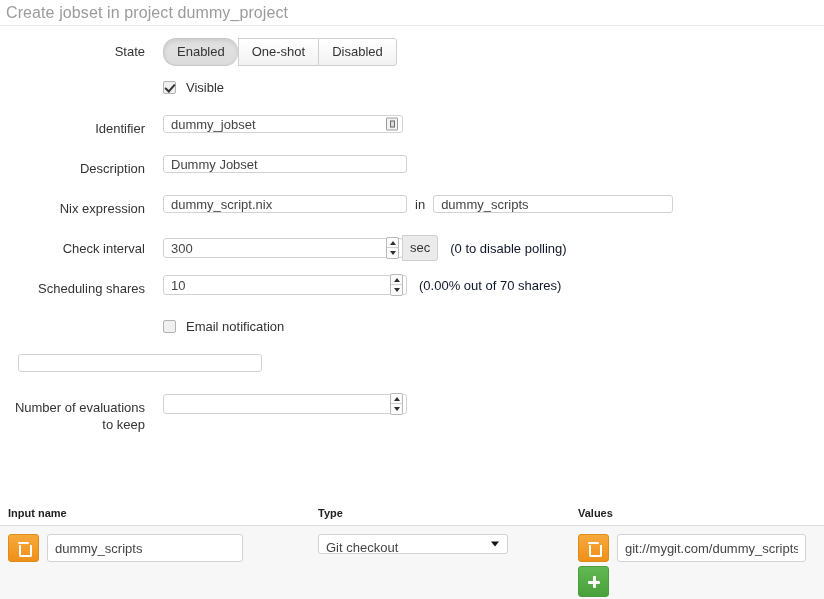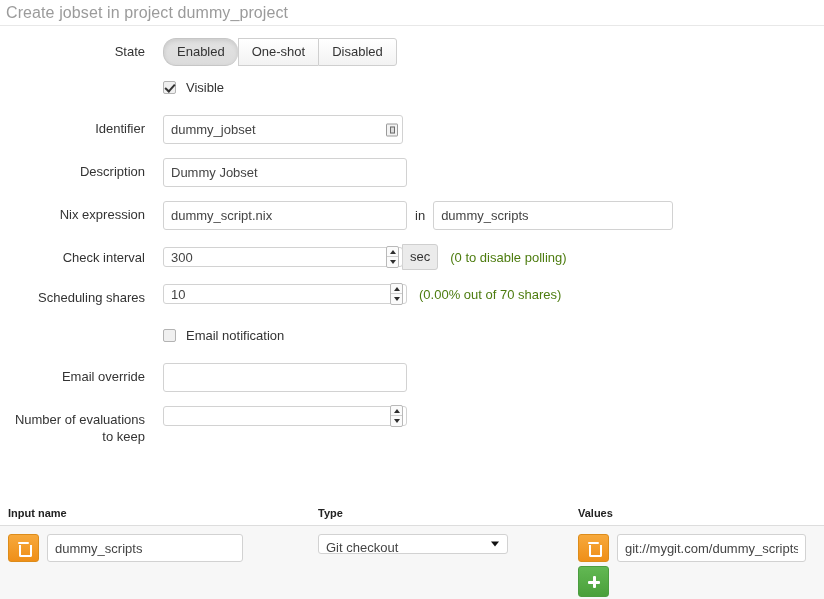--- a/index.html
+++ b/index.html
@@ -47,21 +47,21 @@
   }
   .form-control-wrap {
     flex: 1 1 auto;
     padding-left: 18px;
     display: flex;
     align-items: center;
   }
 
   
   .txt {
-    height: 29px;
+    height: 18px;
     border: 1px solid #d2d2d2;
     border-radius: 3px;
     background: #fff;
     font-family: "Liberation Sans", sans-serif;
     font-size: 13px;
     color: #444;
     padding: 0 7px;
     outline: none;
   }
   .txt::placeholder { color: #aaa; }
@@ -204,21 +204,21 @@
     margin-left: -1px;
     border: 1px solid #cfcfcf;
     border-radius: 0 3px 3px 0;
     background: #ebebeb;
     font-size: 13px;
     color: #333;
   }
   .hint {
     margin-left: 12px;
     font-size: 13px;
-    color: #4d7c0f;
+    color: #0f172a;
     white-space: nowrap;
   }
   .inline-in {
     margin: 0 8px;
     font-size: 13px;
     color: #333;
   }
 
   
   .inputs-table {
@@ -412,21 +412,20 @@
 
   <div class="check-row" style="margin-bottom:20px; margin-top:18px;">
     <div class="spacer"></div>
     <div class="check-body">
       <span class="cb"></span>
       <span class="cb-label">Email notification</span>
     </div>
   </div>
 
   <div class="form-row">
-    <div class="form-label">Email override</div>
     <div class="form-control-wrap">
       <input class="txt w-email" type="text" value="" style="">
     </div>
   </div>
 
   <div class="form-row">
     <div class="form-label">
       <div>Number of evaluations</div>
       <div>to keep</div>
     </div>

